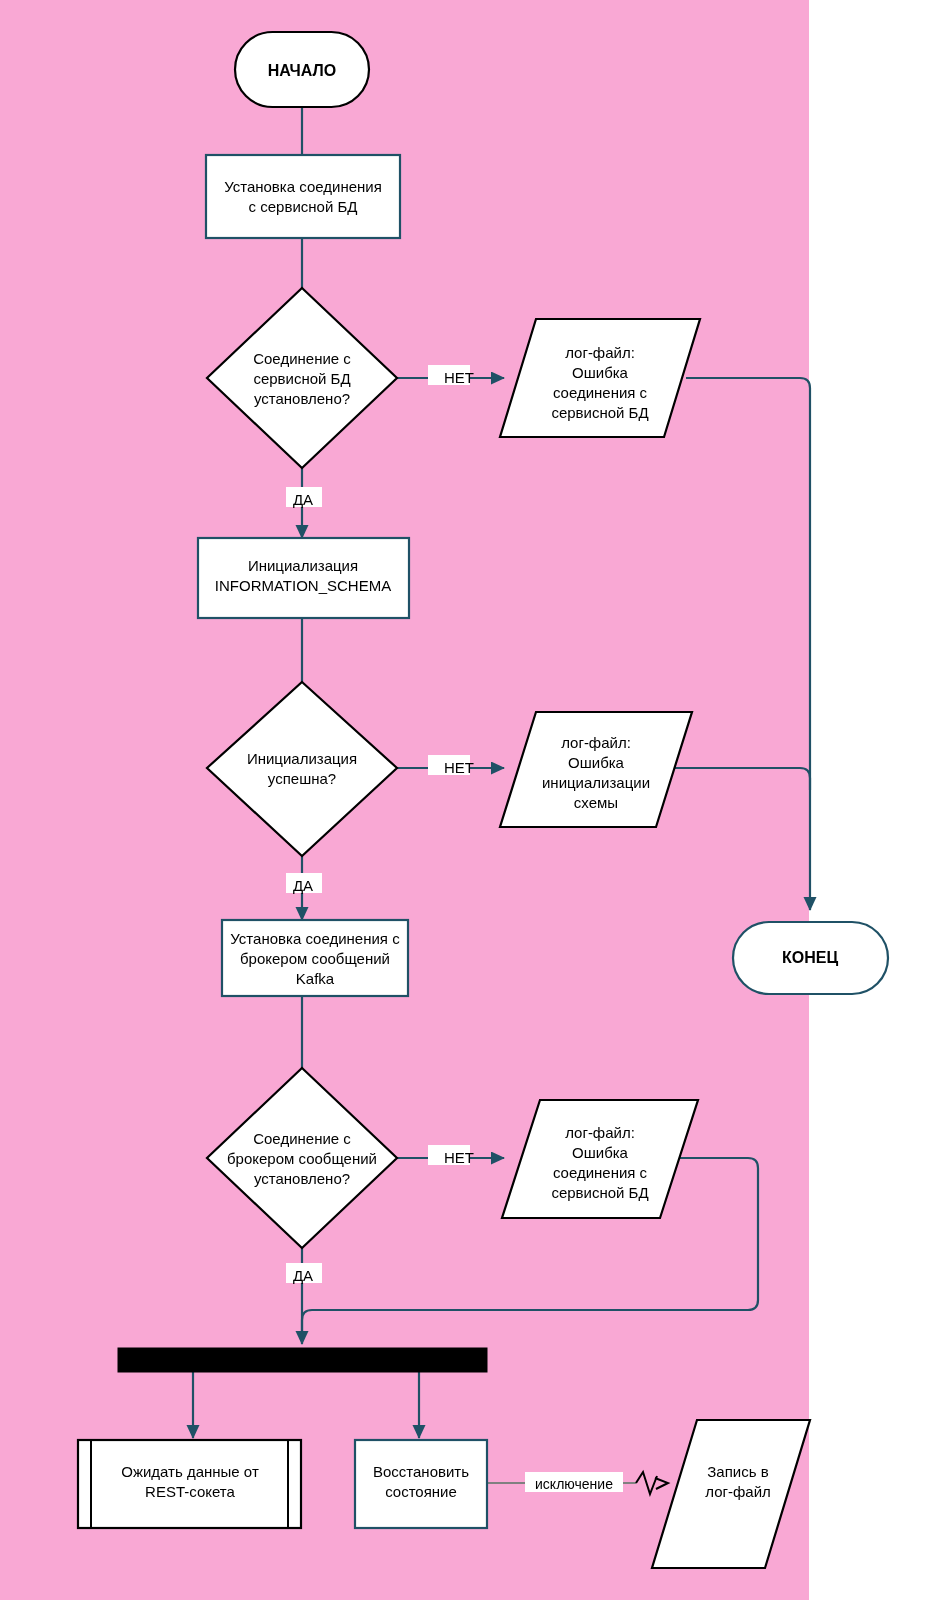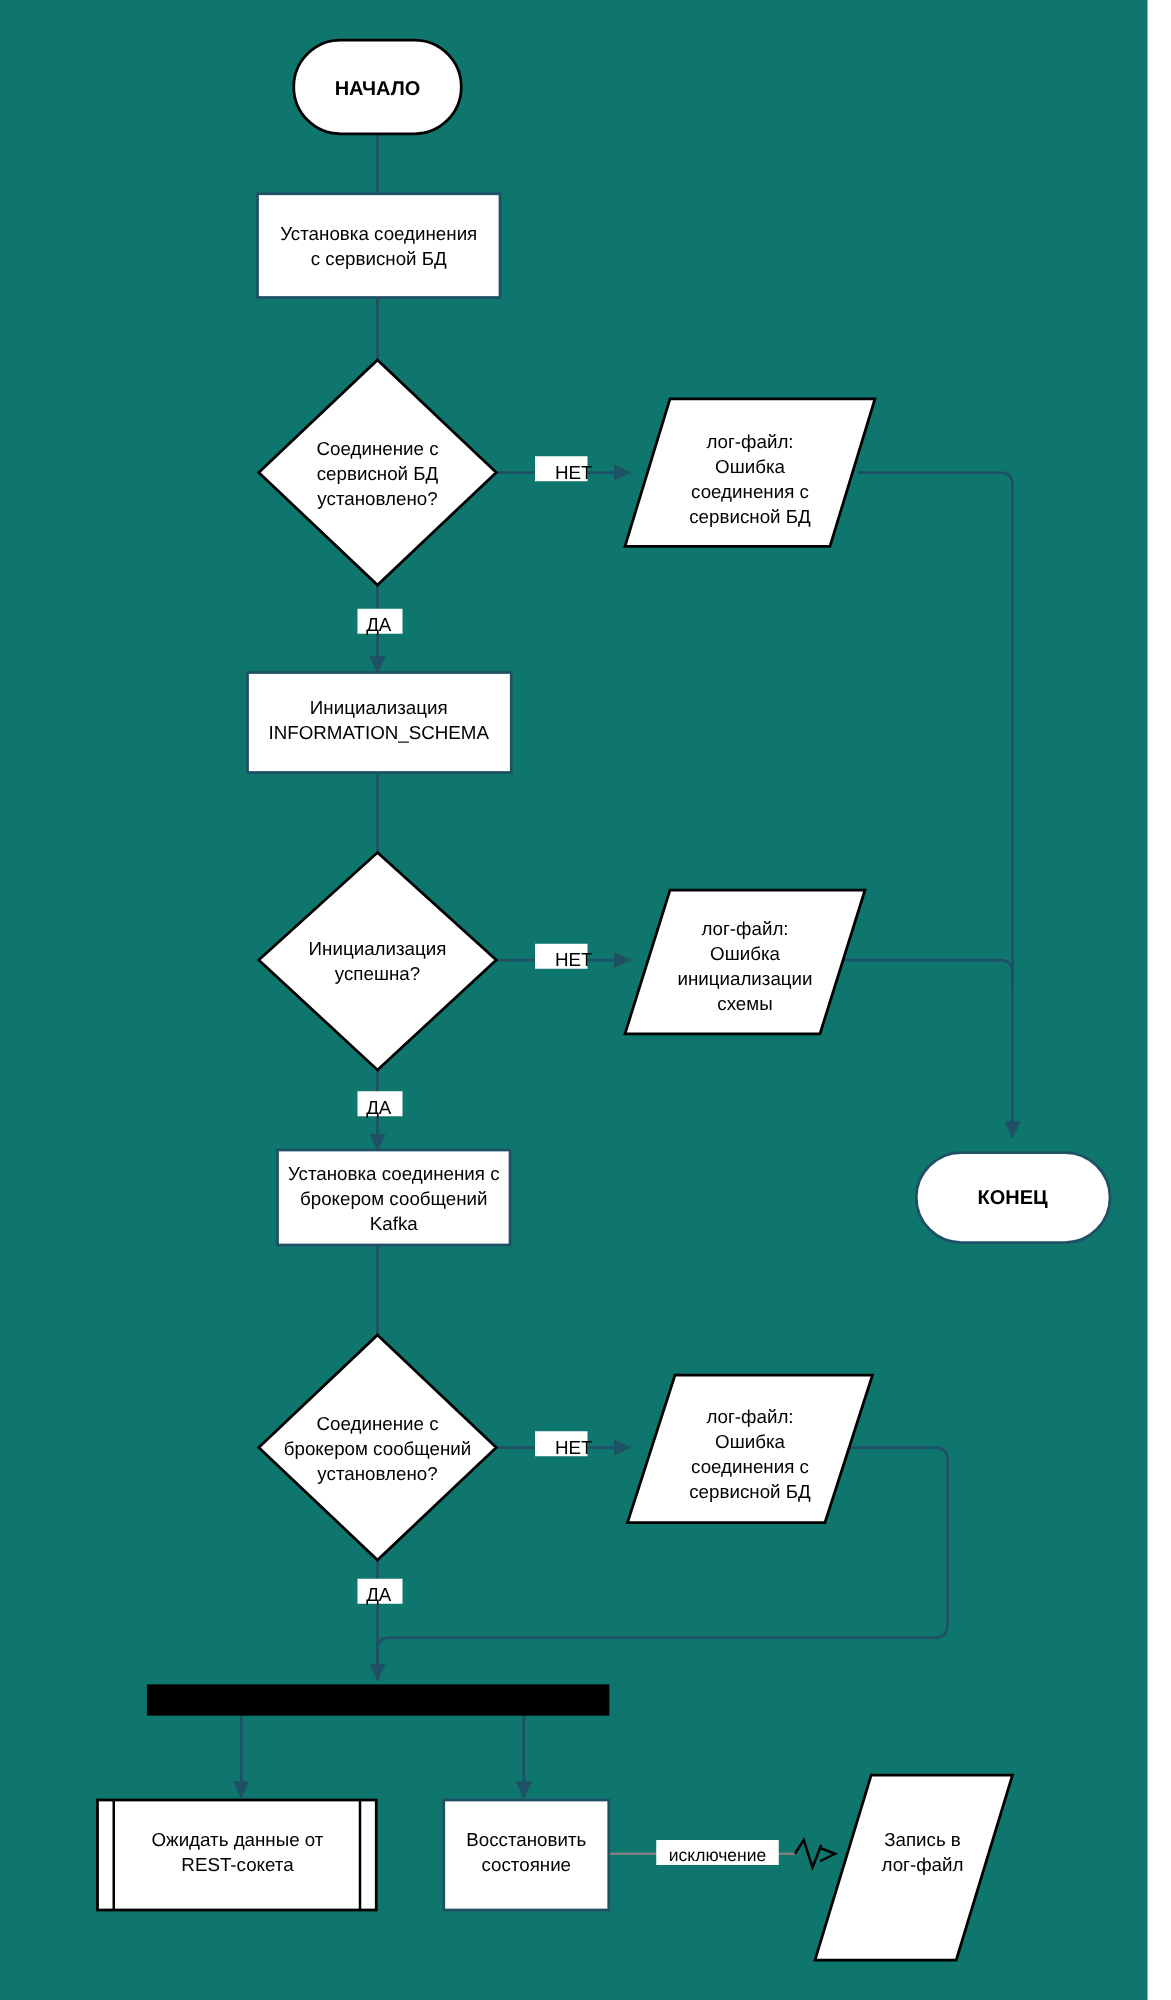--- a/index.html
+++ b/index.html
@@ -8,23 +8,23 @@
     background: #ffffff;
   }
   body {
     width: 937px;
     height: 1600px;
     font-family: "Liberation Sans", sans-serif;
     overflow: hidden;
   }
   #flowchart-root {
     position: relative;
-    width: 918px;
+    width: 809px;
     height: 1600px;
-    background: #0f766e;
+    background: #f9a8d4;
   }
   svg.canvas {
     display: block;
     width: 937px;
     height: 1600px;
   }
   text {
     font-family: "Liberation Sans", sans-serif;
     fill: #000000;
   }

